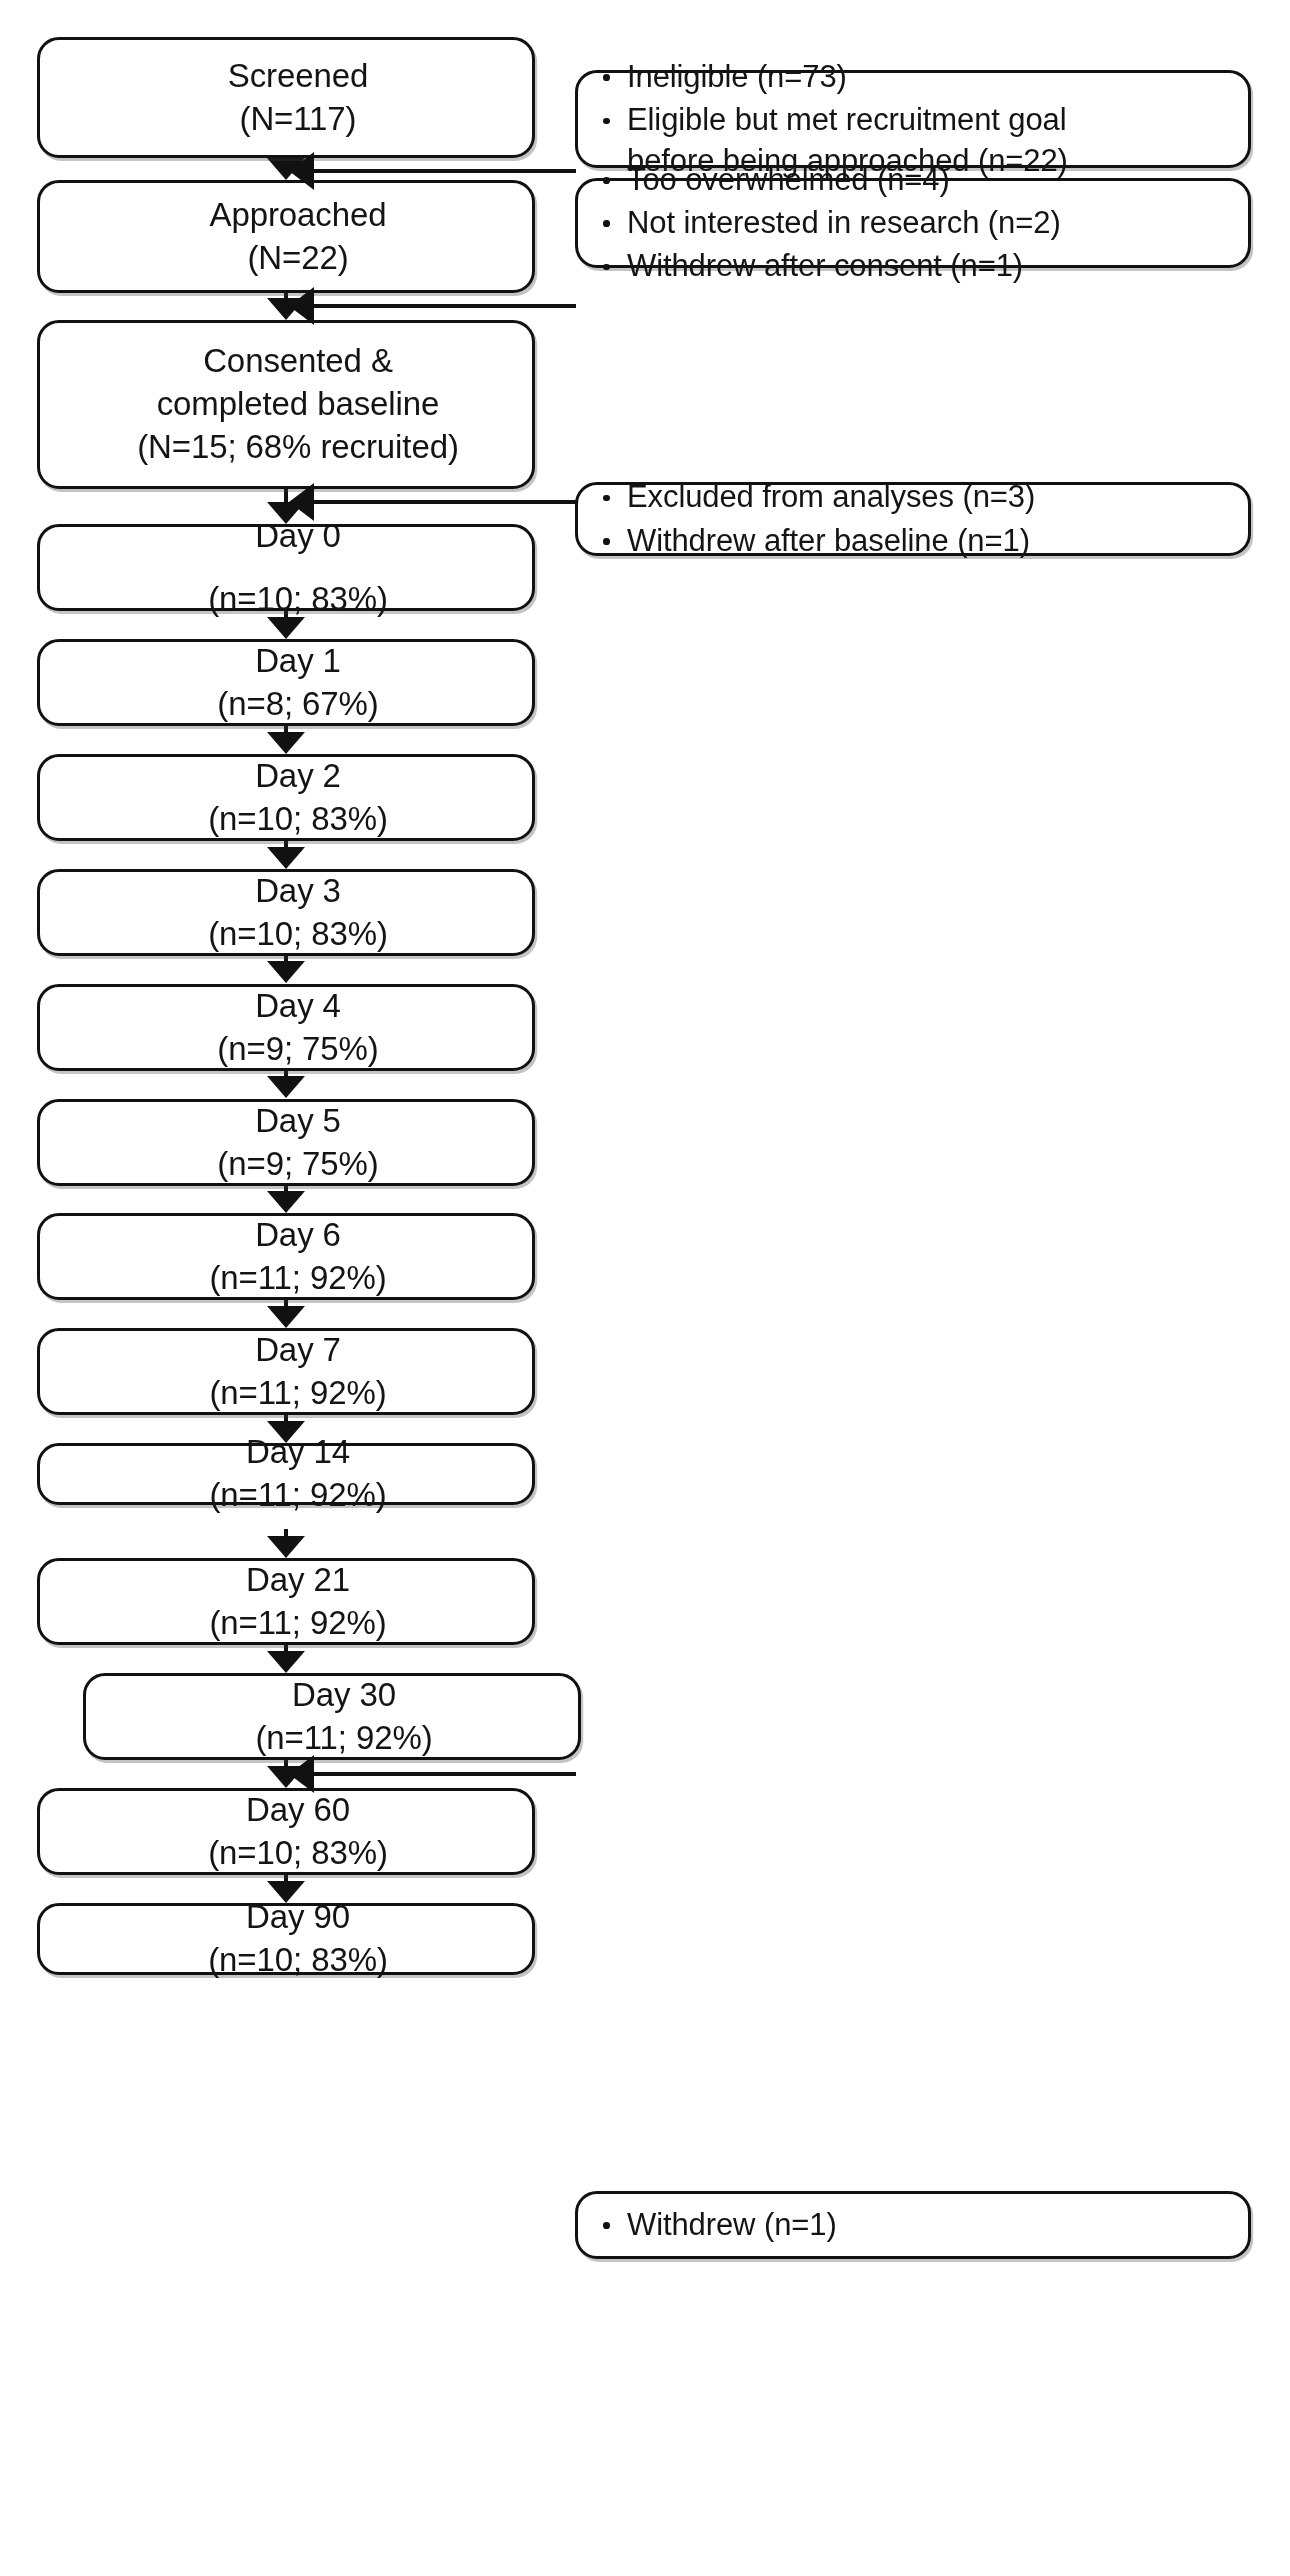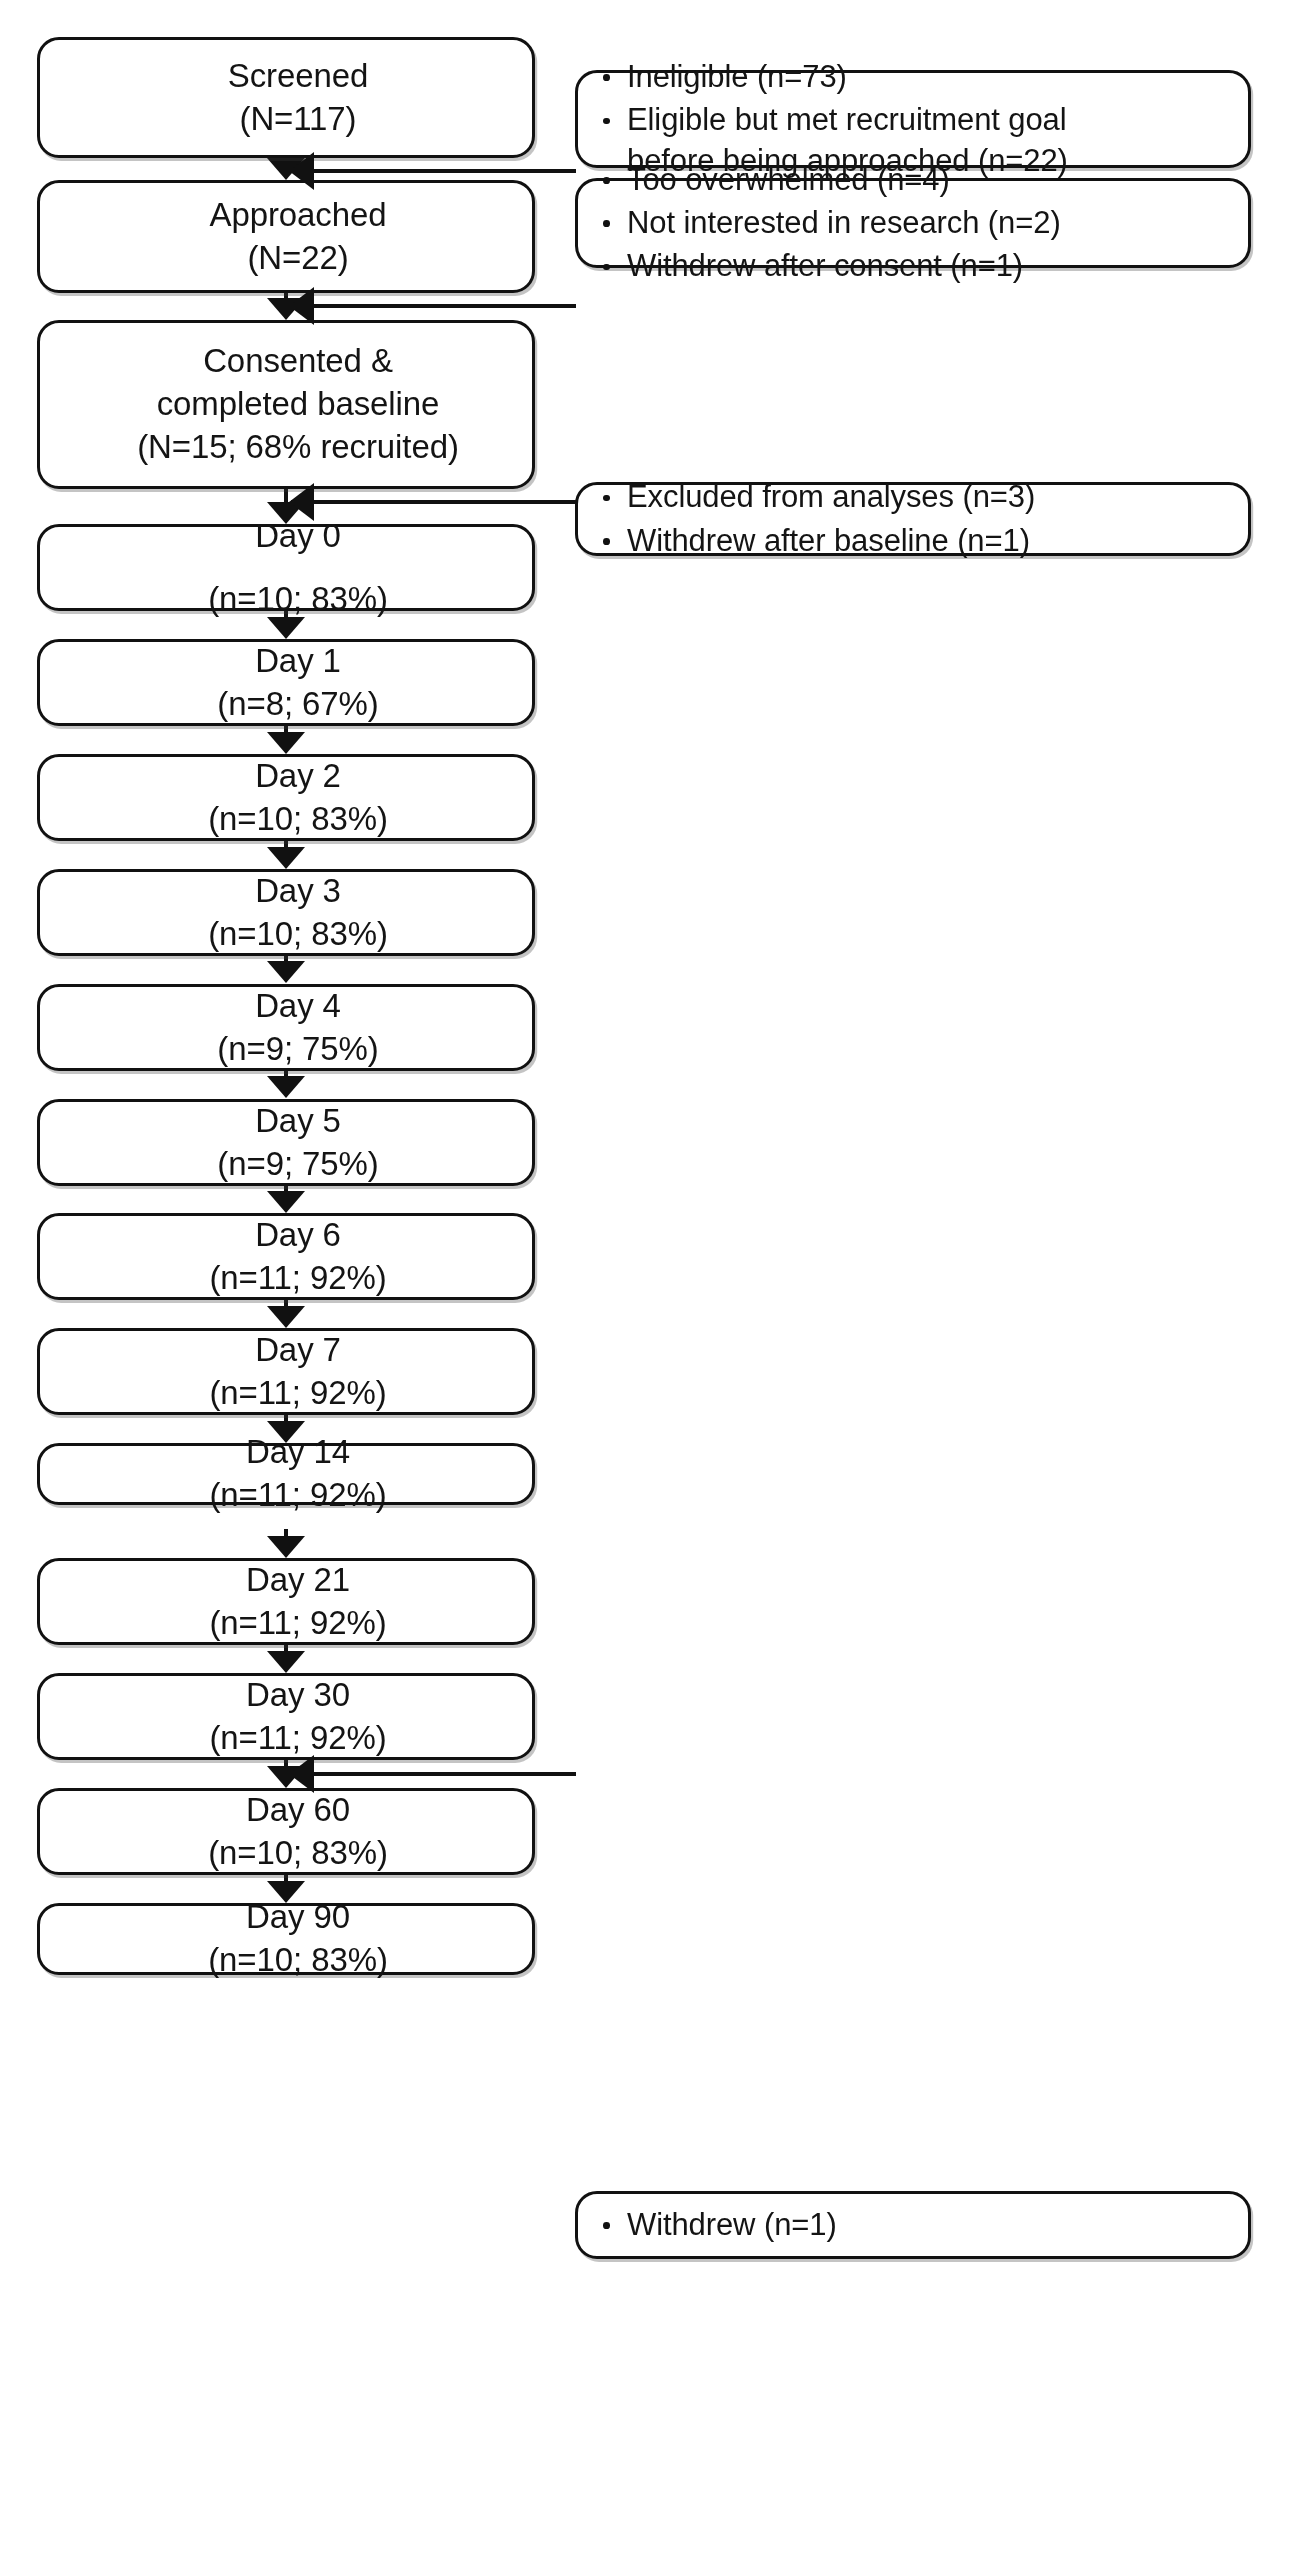--- a/index.html
+++ b/index.html
@@ -191,21 +191,21 @@
       <span class="ln">(n=11; 92%)</span>
     </div>
     <div class="node main-node" style="top: 1443px; height: 62px;">
       <span class="ln">Day 14</span>
       <span class="ln">(n=11; 92%)</span>
     </div>
     <div class="node main-node" style="top: 1558px; height: 87px;">
       <span class="ln">Day 21</span>
       <span class="ln">(n=11; 92%)</span>
     </div>
-    <div class="node main-node" style="top: 1673px; height: 87px;">
+    <div class="node main-node" style="top: 1673px; height: 87px; margin-left: 46px;">
       <span class="ln">Day 30</span>
       <span class="ln">(n=11; 92%)</span>
     </div>
     <div class="node main-node" style="top: 1788px; height: 87px;">
       <span class="ln">Day 60</span>
       <span class="ln">(n=10; 83%)</span>
     </div>
     <div class="node main-node" style="top: 1903px; height: 72px;">
       <span class="ln">Day 90</span>
       <span class="ln">(n=10; 83%)</span>

